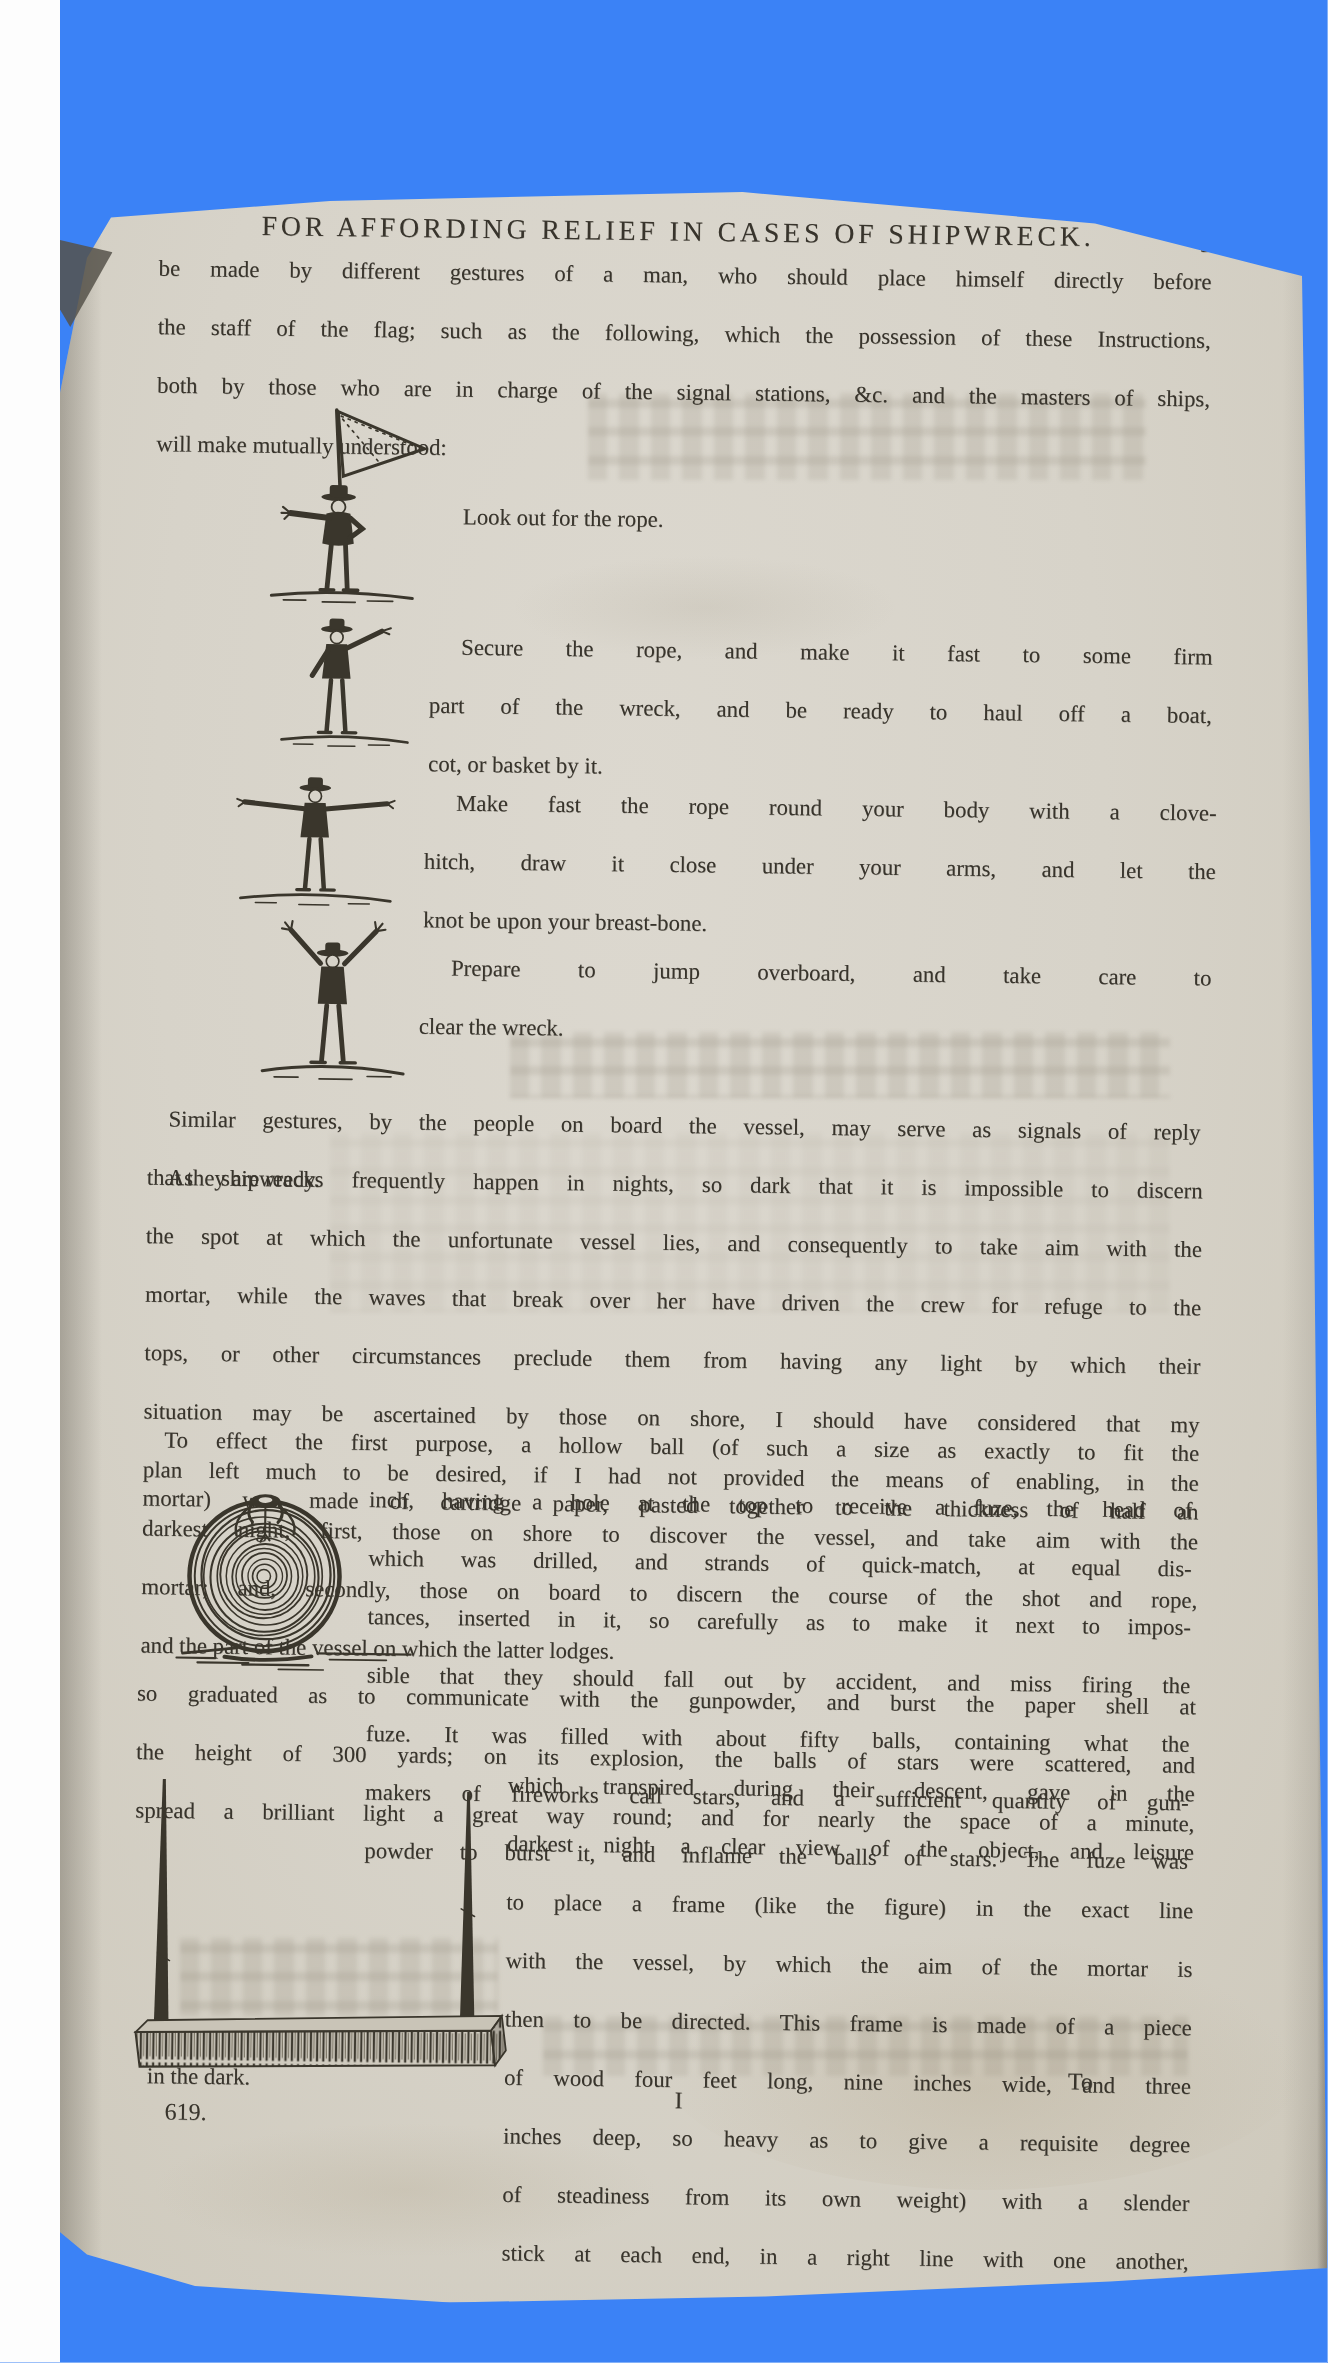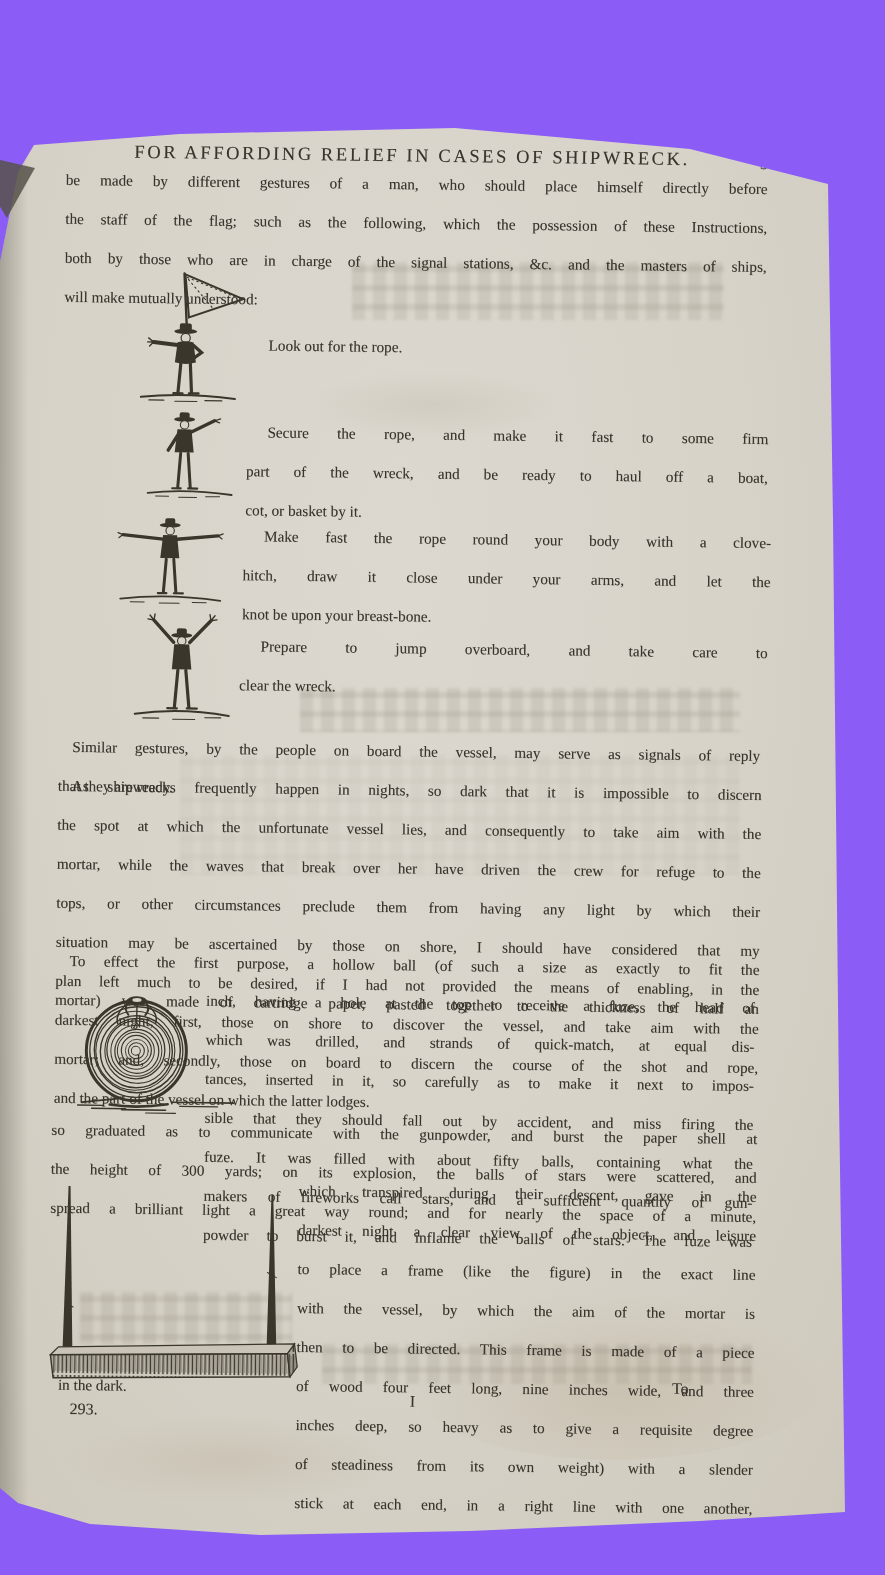--- a/index.html
+++ b/index.html
@@ -1,18 +1,18 @@
 <!DOCTYPE html>
 <html><head>
 <meta charset="utf-8">
 <style>
   html,body{margin:0;padding:0;}
   body{width:885px;height:1575px;position:relative;background:#fdfdfd;
        font-family:"Liberation Serif", "DejaVu Serif", serif;overflow:hidden;}
-  .photo{position:absolute;inset:0;background:#8b5cf6;}
+  .photo{position:absolute;inset:0;background:#3b82f6;margin-left:40px;}
   
   .paper{position:absolute;inset:0;
     background:radial-gradient(ellipse at 45% 35%, #dcd8cf 0%, #d7d3c9 48%, #cfcabd 90%, #c8c2b4 100%);
     clip-path:polygon(34px 145px,180px 134px,455px 128px,690px 149px,828px 184px,
       833px 520px,839px 1100px,845px 1512px,700px 1521px,470px 1531px,260px 1535px,
       90px 1524px,18px 1503px,0px 1488px,0px 262px,18px 172px);}
   .edge-shade{position:absolute;inset:0;pointer-events:none;
     background:
       linear-gradient(90deg, rgba(62,57,47,.30), rgba(62,57,47,0) 28px),
       linear-gradient(270deg, rgba(62,57,47,.38), rgba(62,57,47,0) 7px),
@@ -248,19 +248,19 @@
           <div class="tl">inches deep, so heavy as to give a requisite degree</div>
           <div class="tl">of steadiness from its own weight) with a slender</div>
           <div class="tl">stick at each end, in a right line with one another,</div>
           <div class="tl">painted white, that they may be more discernible</div>
         </div>
 
       <div class="tblock" style="left:74px;top:1375px;width:200px">
         <div class="tl nj">in the dark.</div>
       </div>
 
-      <div class="footer-item" style="left:86px;top:1400px">293.</div>
+      <div class="footer-item" style="left:86px;top:1400px">619.</div>
       <div class="footer-item" style="left:426px;top:1388px;font-size:16px">I</div>
       <div class="footer-item" style="left:688px;top:1372px">To</div>
     </div>
   </div>
   <div class="wedge"></div>
 </div>
 
 </body></html>

